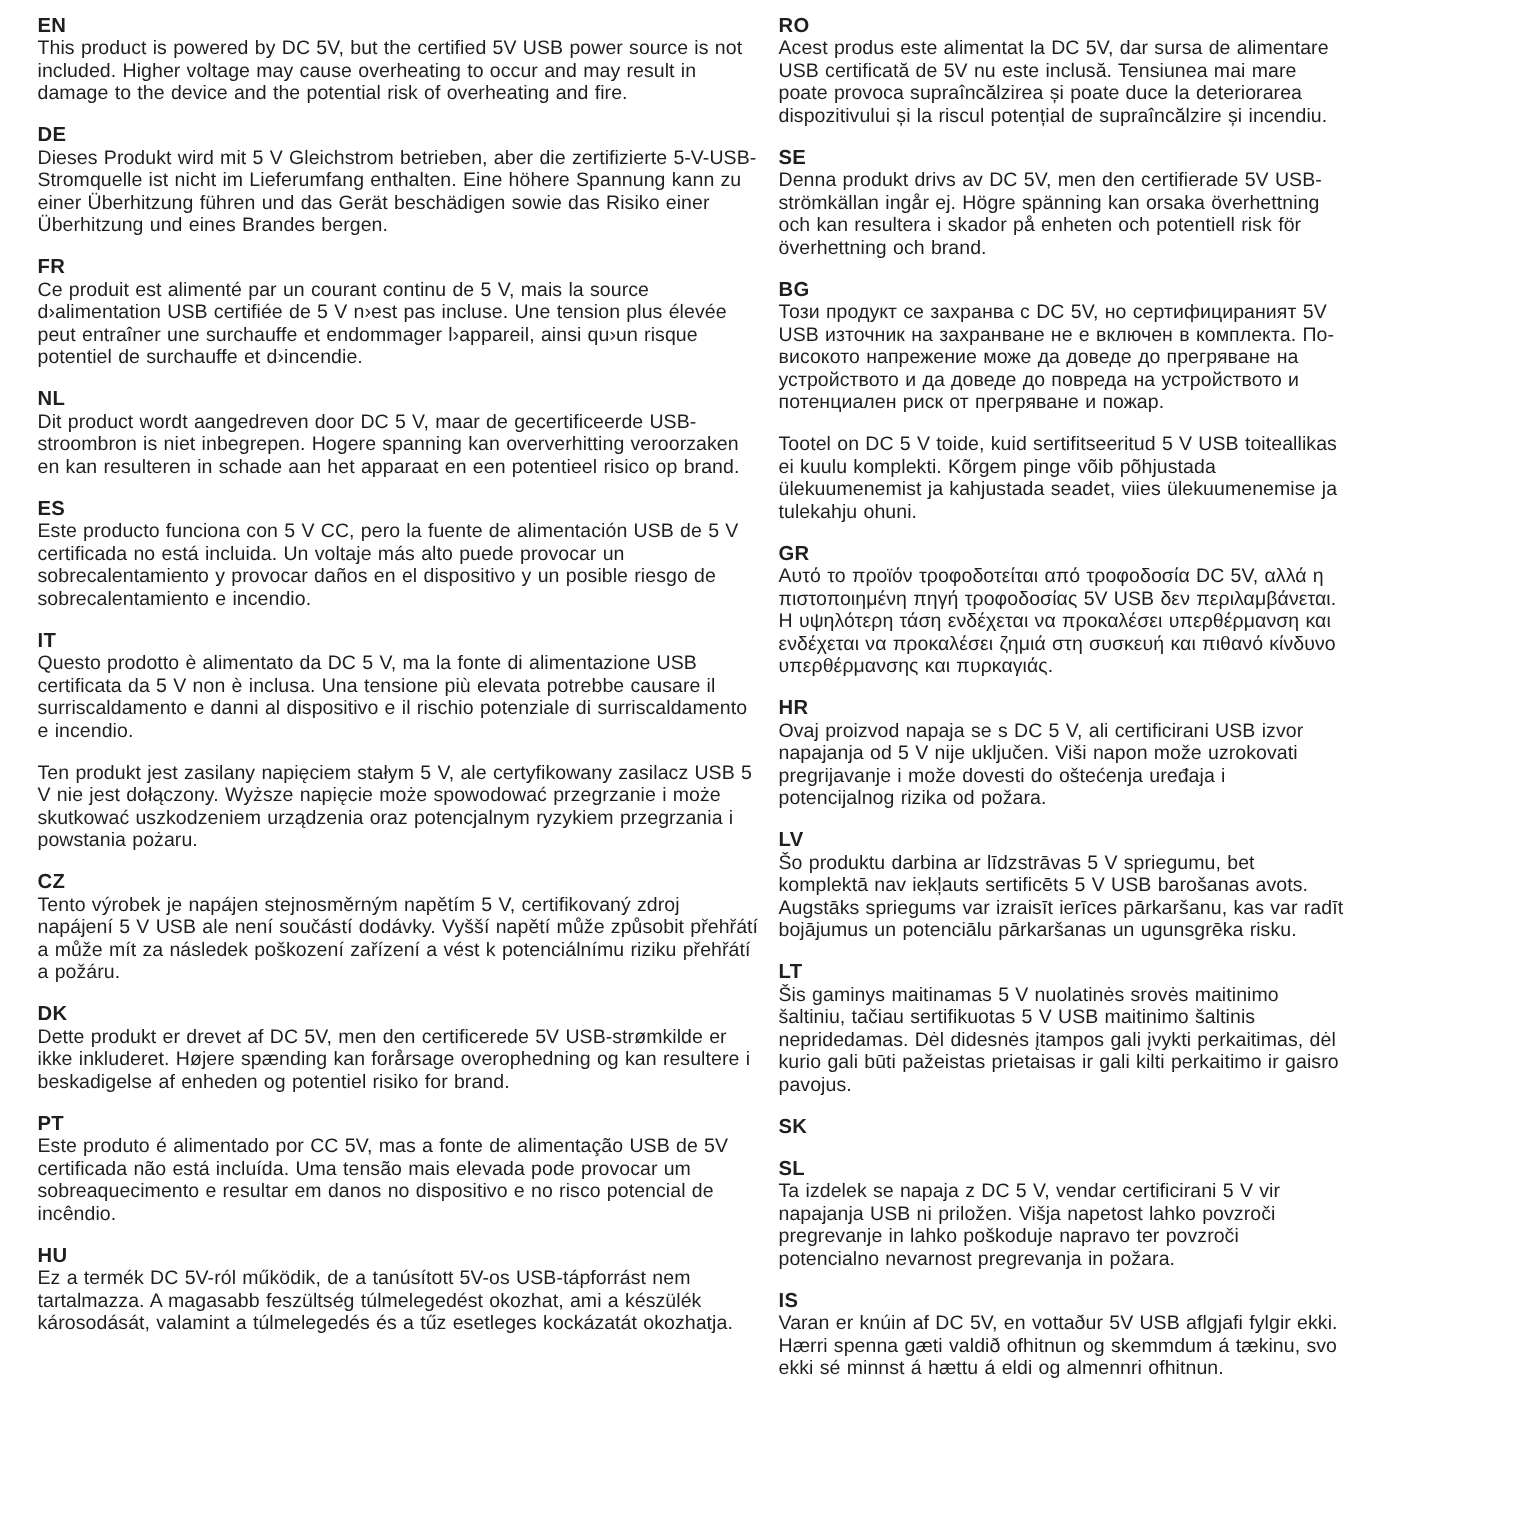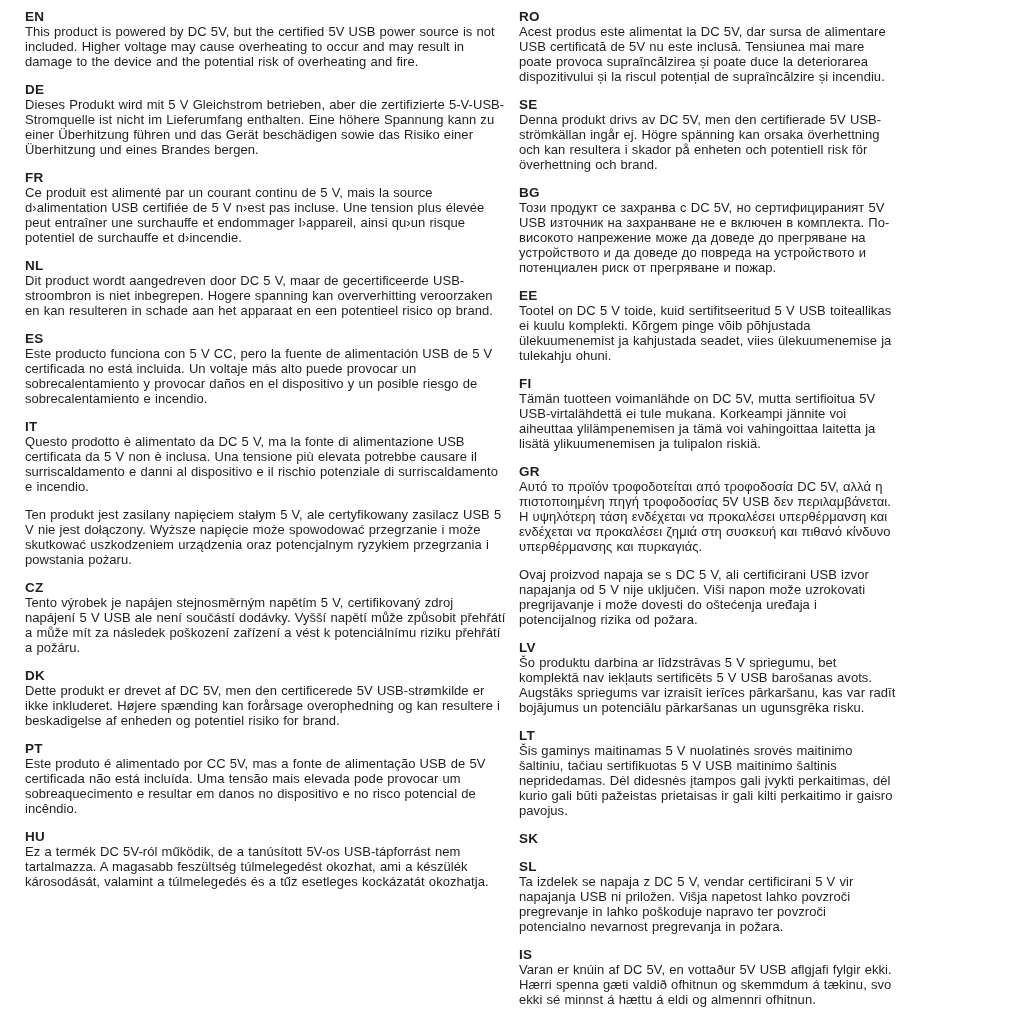--- a/index.html
+++ b/index.html
@@ -100,32 +100,28 @@
       </div>
       <div class="section">
         <div class="code">SE</div>
         <p class="text">Denna produkt drivs av DC 5V, men den certifierade 5V USB-strömkällan ingår ej. Högre spänning kan orsaka överhettning och kan resultera i skador på enheten och potentiell risk för överhettning och brand.</p>
       </div>
       <div class="section">
         <div class="code">BG</div>
         <p class="text">Този продукт се захранва с DC 5V, но сертифицираният 5V USB източник на захранване не е включен в комплекта. По-високото напрежение може да доведе до прегряване на устройството и да доведе до повреда на устройството и потенциален риск от прегряване и пожар.</p>
       </div>
       <div class="section">
-        <div class="code">EE</div>
         <p class="text">Tootel on DC 5 V toide, kuid sertifitseeritud 5 V USB toiteallikas ei kuulu komplekti. Kõrgem pinge võib põhjustada ülekuumenemist ja kahjustada seadet, viies ülekuumenemise ja tulekahju ohuni.</p>
-      </div>
-      <div class="section">
-        <div class="code">FI</div>
-        <p class="text">Tämän tuotteen voimanlähde on DC 5V, mutta sertifioitua 5V USB-virtalähdettä ei tule mukana. Korkeampi jännite voi aiheuttaa ylilämpenemisen ja tämä voi vahingoittaa laitetta ja lisätä ylikuumenemisen ja tulipalon riskiä.</p>
       </div>
       <div class="section">
         <div class="code">GR</div>
         <p class="text">Αυτό το προϊόν τροφοδοτείται από τροφοδοσία DC 5V, αλλά η πιστοποιημένη πηγή τροφοδοσίας 5V USB δεν περιλαμβάνεται. Η υψηλότερη τάση ενδέχεται να προκαλέσει υπερθέρμανση και ενδέχεται να προκαλέσει ζημιά στη συσκευή και πιθανό κίνδυνο υπερθέρμανσης και πυρκαγιάς.</p>
       </div>
       <div class="section">
+        <div class="code">HR</div>
         <p class="text">Ovaj proizvod napaja se s DC 5 V, ali certificirani USB izvor napajanja od 5 V nije uključen. Viši napon može uzrokovati pregrijavanje i može dovesti do oštećenja uređaja i potencijalnog rizika od požara.</p>
       </div>
       <div class="section">
         <div class="code">LV</div>
         <p class="text">Šo produktu darbina ar līdzstrāvas 5 V spriegumu, bet komplektā nav iekļauts sertificēts 5 V USB barošanas avots. Augstāks spriegums var izraisīt ierīces pārkaršanu, kas var radīt bojājumus un potenciālu pārkaršanas un ugunsgrēka risku.</p>
       </div>
       <div class="section">
         <div class="code">LT</div>
         <p class="text">Šis gaminys maitinamas 5 V nuolatinės srovės maitinimo šaltiniu, tačiau sertifikuotas 5 V USB maitinimo šaltinis nepridedamas. Dėl didesnės įtampos gali įvykti perkaitimas, dėl kurio gali būti pažeistas prietaisas ir gali kilti perkaitimo ir gaisro pavojus.</p>
       </div>

